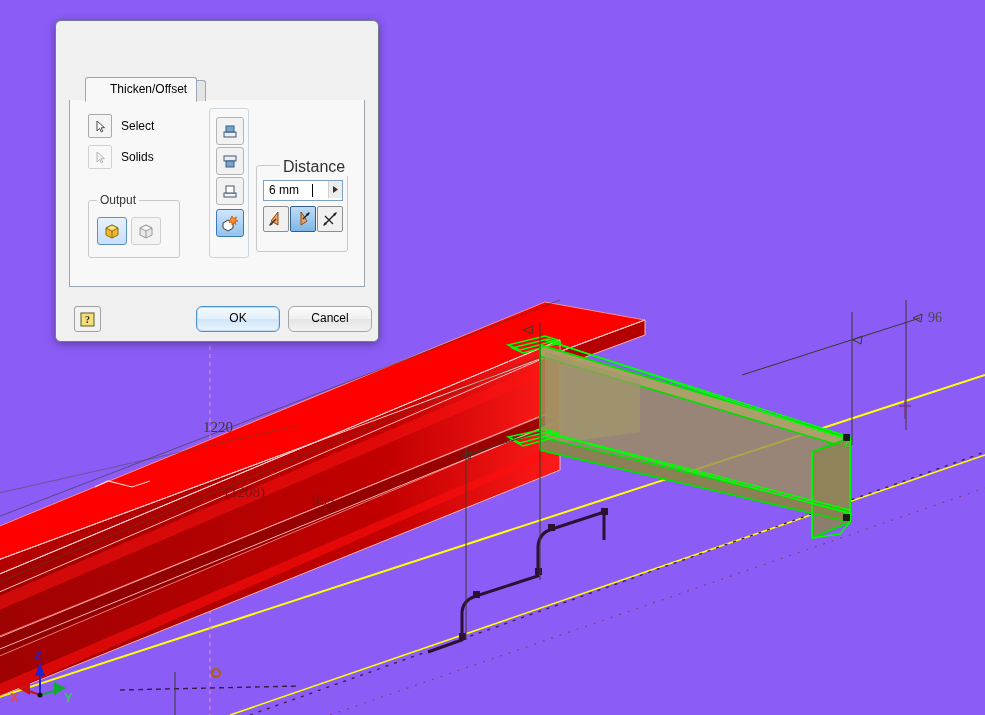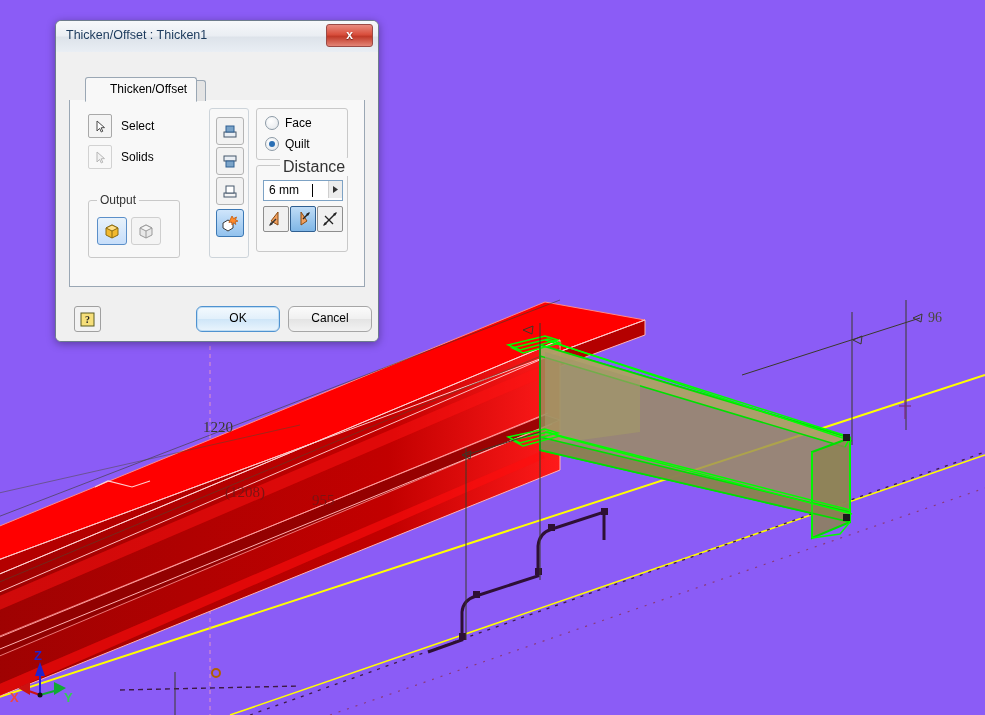--- a/index.html
+++ b/index.html
@@ -253,24 +253,20 @@
 
       <g stroke="#7a2a7a" stroke-width="1.2">
         <line x1="899" y1="406" x2="911" y2="406"></line>
         <line x1="905" y1="400" x2="905" y2="419"></line>
       </g>
     </svg>
   </div>
 
   <div id="dialog">
 
-    <div id="titlebar">
-      <div class="title">Thicken/Offset : Thicken1</div>
-      <div id="closebtn">x</div>
-    </div>
 
     <div id="dlgbody">
 
       <div id="tabstrip">
         <div class="tab active" style="left:16px;padding-left:24px;">Thicken/Offset</div>
         <div class="tab inactive" style="left:90px;">More</div>
       </div>
 
       <div id="tabpanel">
 
@@ -330,32 +326,20 @@
             </svg>
           </div>
           <div class="vbtn sel" style="top:100px;">
             <svg width="18" height="18" viewBox="0 0 18 18">
               <polygon points="2,9 7,6 12,9 12,14 7,17 2,14" fill="#ffffff" stroke="#3a3a3a" stroke-width="1"></polygon>
               <path d="M11,2 l1.6,2.6 L15.5,3 l-1,2.9 l2.5,1.2 l-2.8,.6 l.6,2.8 l-2.2,-1.9 l-1.6,2.4 l-.2,-2.9 l-2.9,.3 Z" fill="#ff8a2a" stroke="#c05a10" stroke-width="0.8"></path>
             </svg>
           </div>
         </div>
 
-        <div id="facegrp">
-          <div class="radiorow" style="top:7px;">
-            <span class="radio"></span>
-            <span>Face</span>
-          </div>
-          <div class="radiorow" style="top:28px;">
-            <span class="radio">
-                <span class="dot"></span>
-              </span>
-            <span>Quilt</span>
-          </div>
-        </div>
 
         <div id="distgrp">
           <span class="grptitle">Distance</span>
 
           <div id="distinput" title="0 mm">
             <span class="val">6 mm</span>
             <span class="caret" style="left:48px;"></span>
             <span class="arrow">
               <svg width="7" height="9" viewBox="0 0 7 9">
                   <polygon points="1,1 6,4.5 1,8" fill="#333"></polygon>

